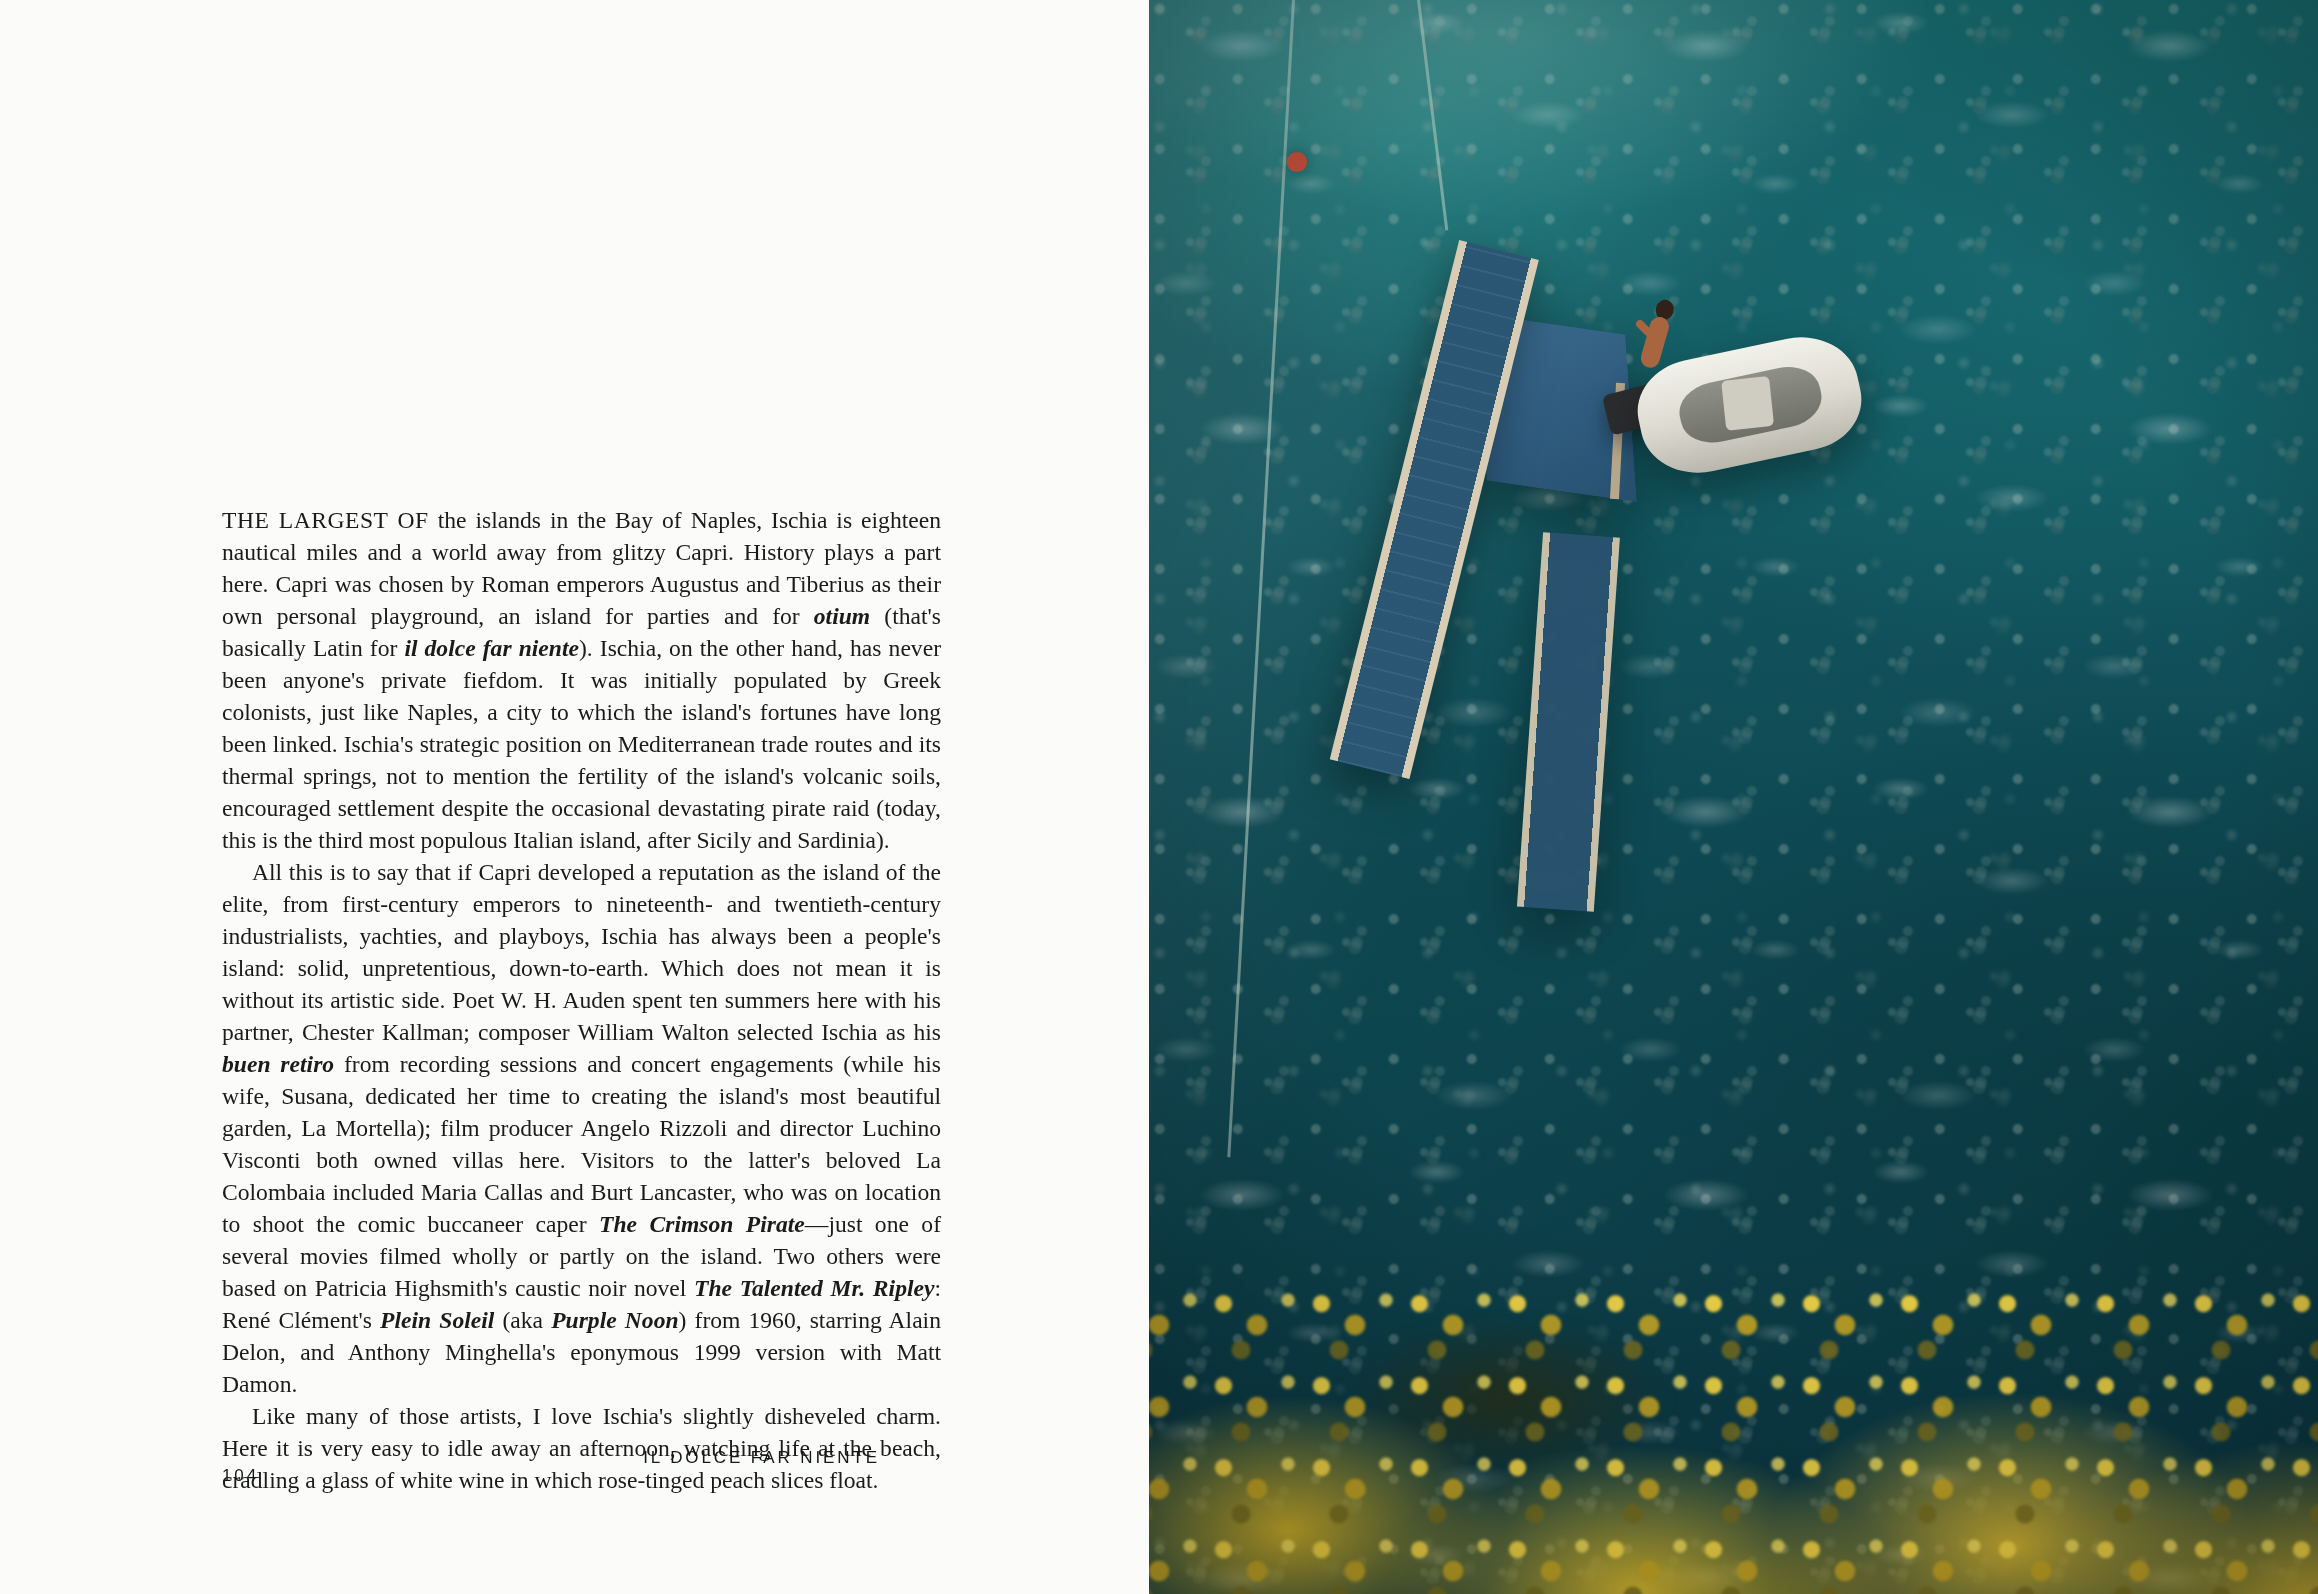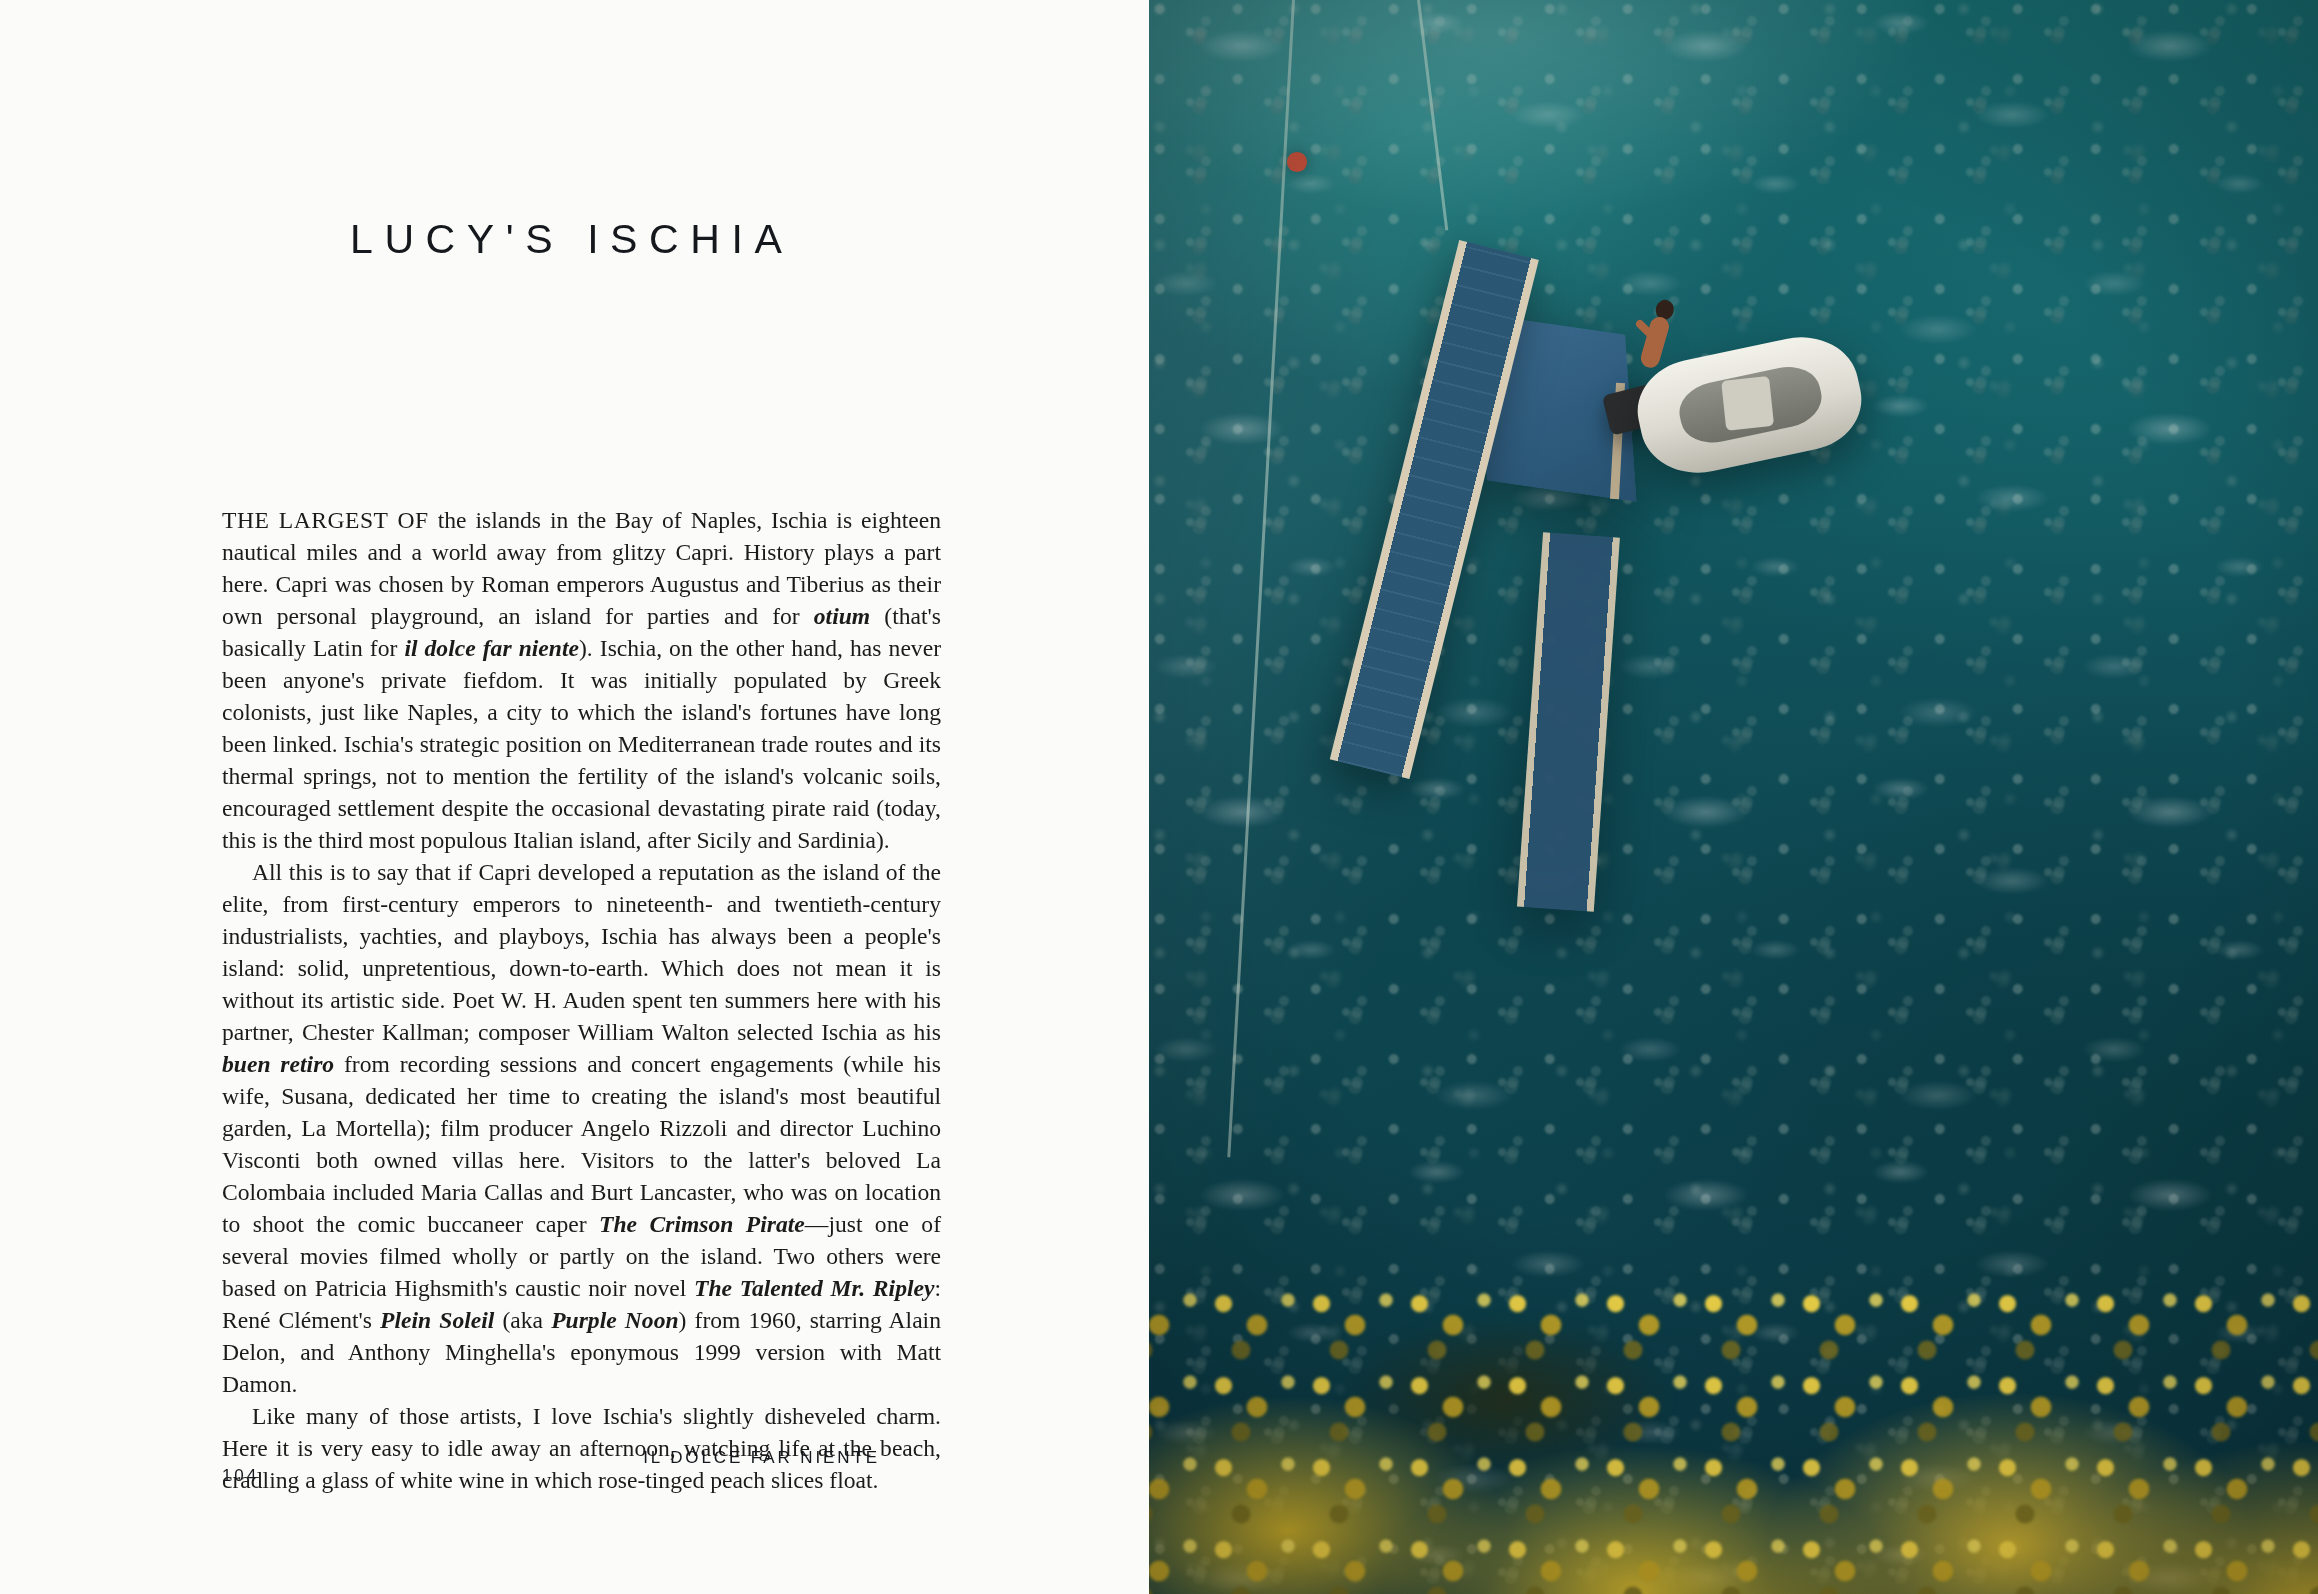--- a/index.html
+++ b/index.html
@@ -338,21 +338,20 @@
     pointer-events: none;
   }
 </style>
 </head>
 <body>
 
 <div class="spread">
 
   <div class="page-left">
 
-    <h1 class="chapter-title">LUCY'S ISCHIA</h1>
 
     <div class="body-col">
       <p>
         <span class="smallcaps">THE LARGEST OF</span><span> the islands in the Bay of Naples, Ischia is eighteen nautical miles and a world away from glitzy Capri. History plays a part here. Capri was chosen by Roman emperors Augustus and Tiberius as their own personal playground, an island for parties and for <i class="ital">otium</i> (that's basically Latin for <i class="ital">il dolce far niente</i>). Ischia, on the other hand, has never been anyone's private fiefdom. It was initially populated by Greek colonists, just like Naples, a city to which the island's fortunes have long been linked. Ischia's strategic position on Mediterranean trade routes and its thermal springs, not to mention the fertility of the island's volcanic soils, encouraged settlement despite the occasional devastating pirate raid (today, this is the third most populous Italian island, after Sicily and Sardinia).</span>
       </p>
       <p>All this is to say that if Capri developed a reputation as the island of the elite, from first-century emperors to nineteenth- and twentieth-century industrialists, yachties, and playboys, Ischia has always been a people's island: solid, unpretentious, down-to-earth. Which does not mean it is without its artistic side. Poet W. H. Auden spent ten summers here with his partner, Chester Kallman; composer William Walton selected Ischia as his <i class="ital">buen retiro</i> from recording sessions and concert engagements (while his wife, Susana, dedicated her time to creating the island's most beautiful garden, La Mortella); film producer Angelo Rizzoli and director Luchino Visconti both owned villas here. Visitors to the latter's beloved La Colombaia included Maria Callas and Burt Lancaster, who was on location to shoot the comic buccaneer caper <i class="ital">The Crimson Pirate</i>—just one of several movies filmed wholly or partly on the island. Two others were based on Patricia Highsmith's caustic noir novel <i class="ital">The Talented Mr. Ripley</i>: René Clément's <i class="ital">Plein Soleil</i> (aka <i class="ital">Purple Noon</i>) from 1960, starring Alain Delon, and Anthony Minghella's eponymous 1999 version with Matt Damon.</p>
       <p>Like many of those artists, I love Ischia's slightly disheveled charm. Here it is very easy to idle away an afternoon, watching life at the beach, cradling a glass of white wine in which rose-tinged peach slices float.</p>
     </div>
 
     <div class="footer">

